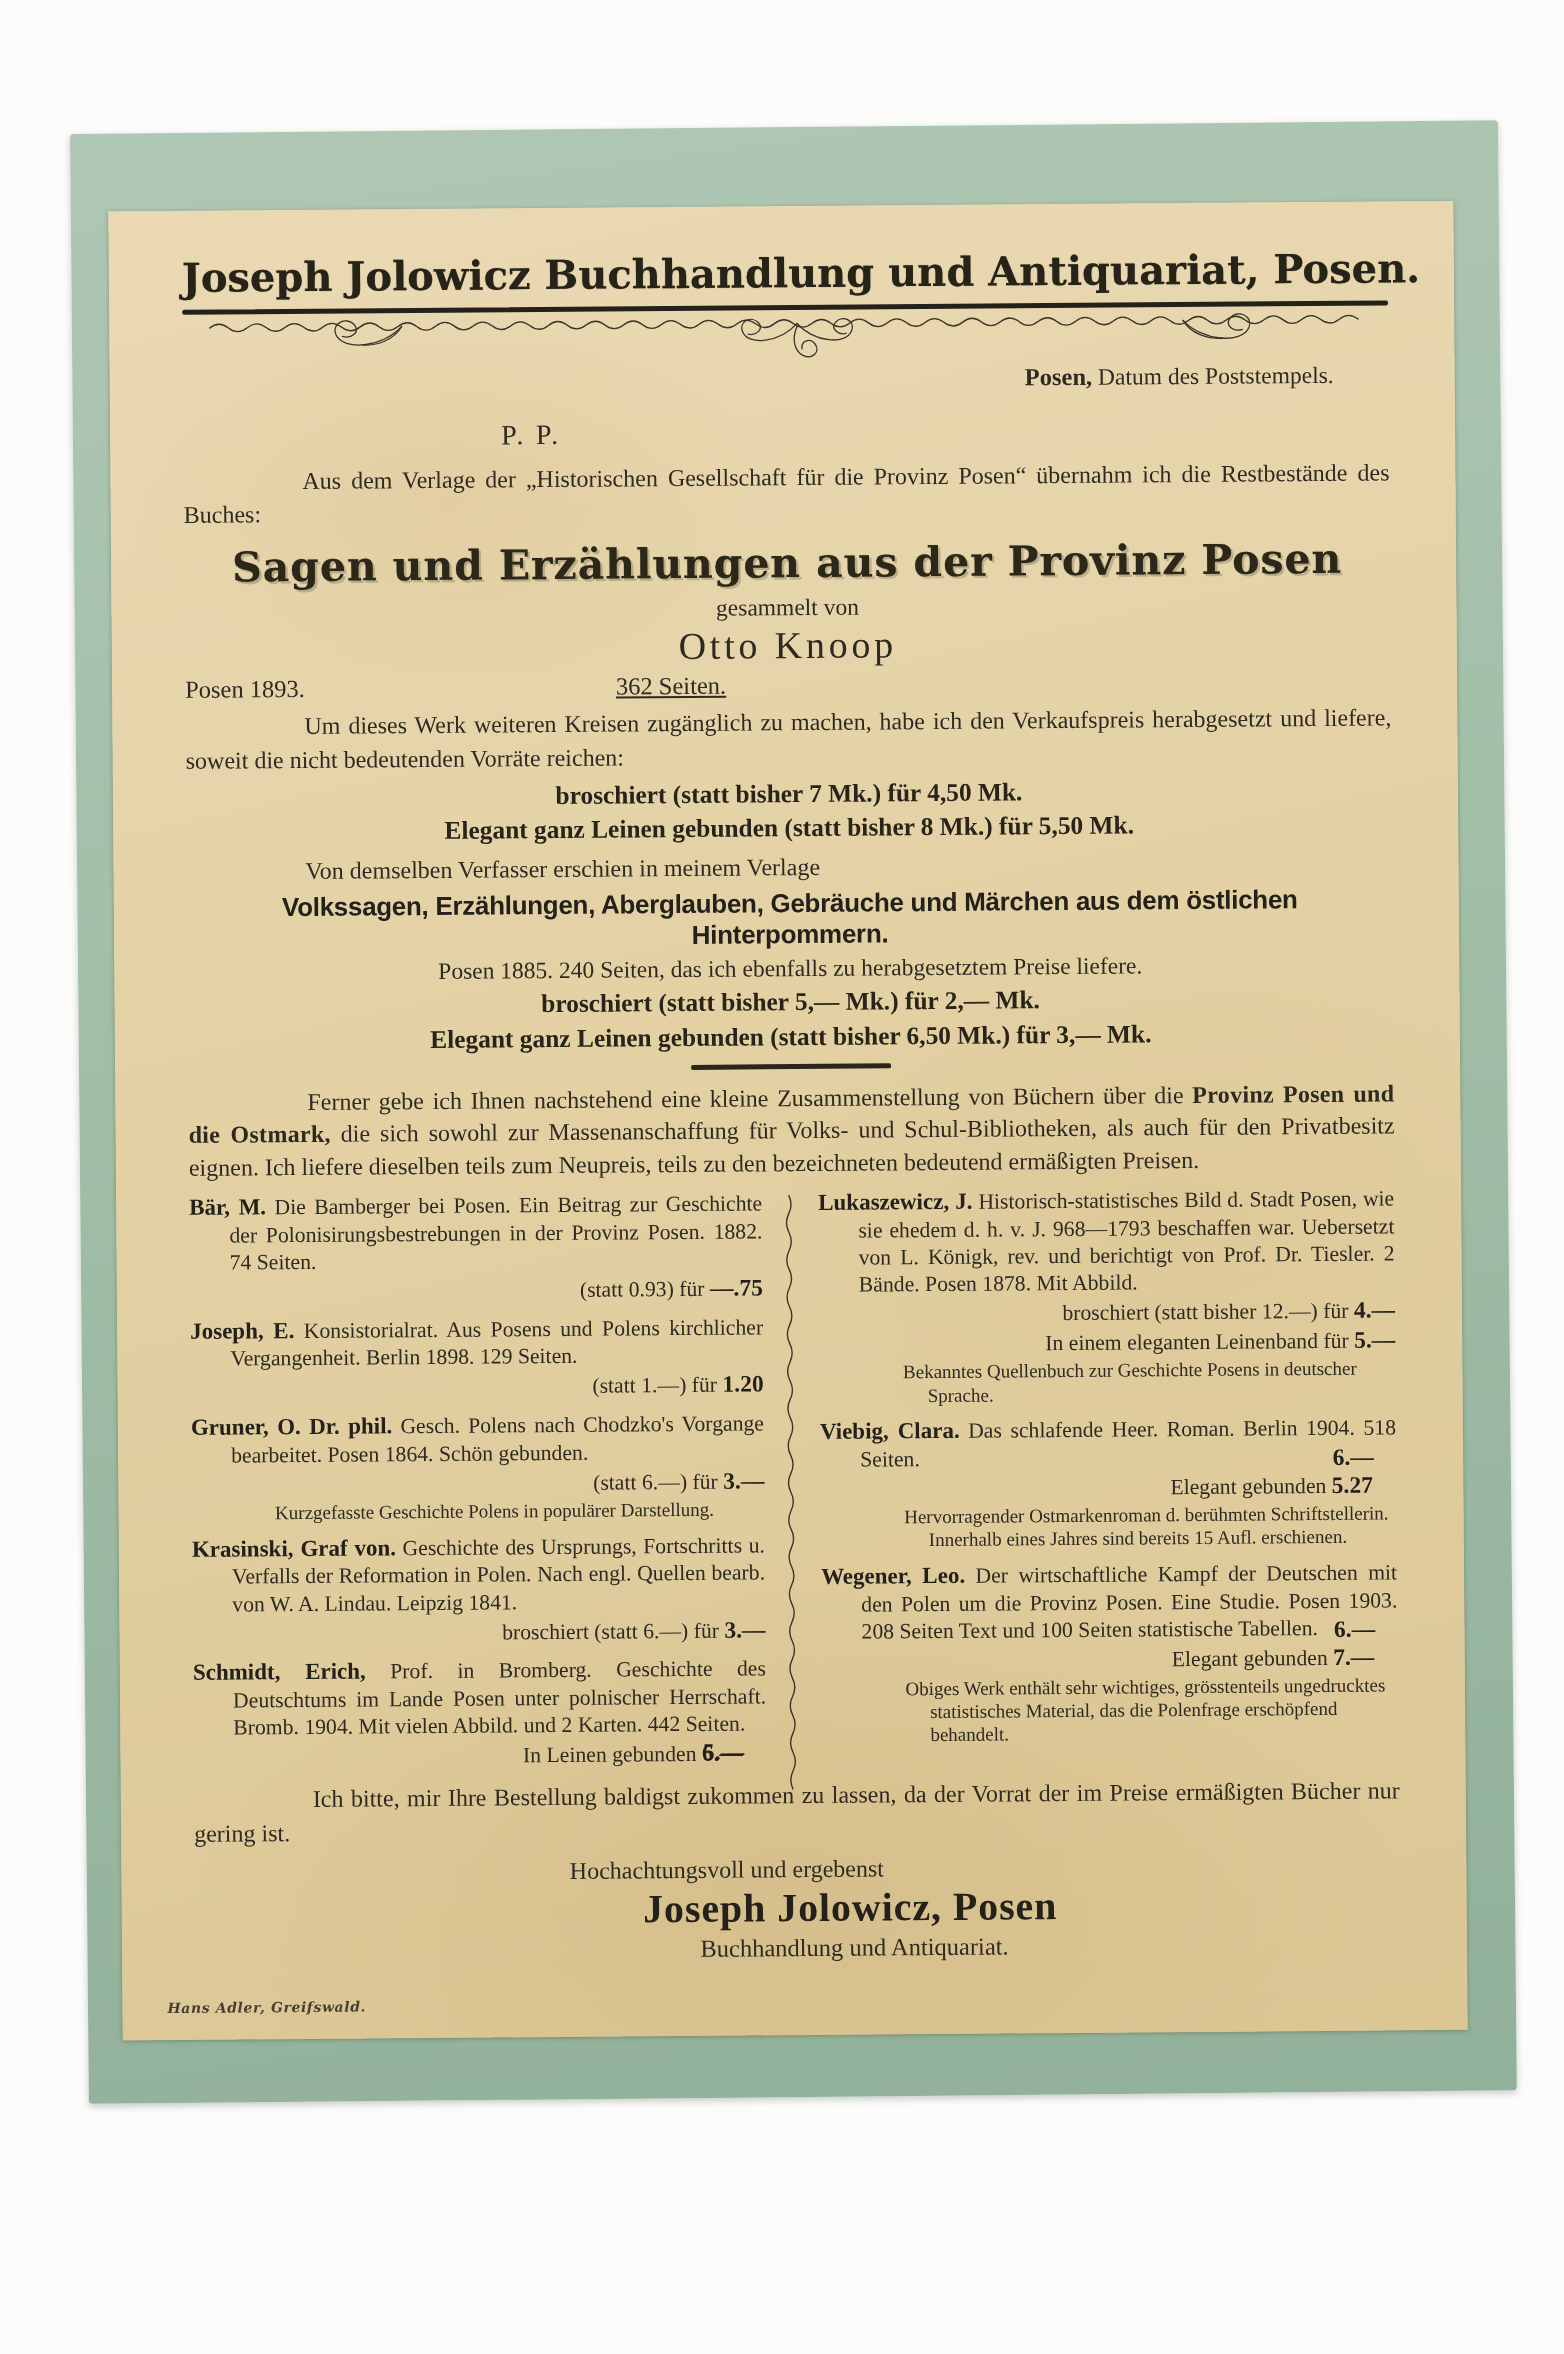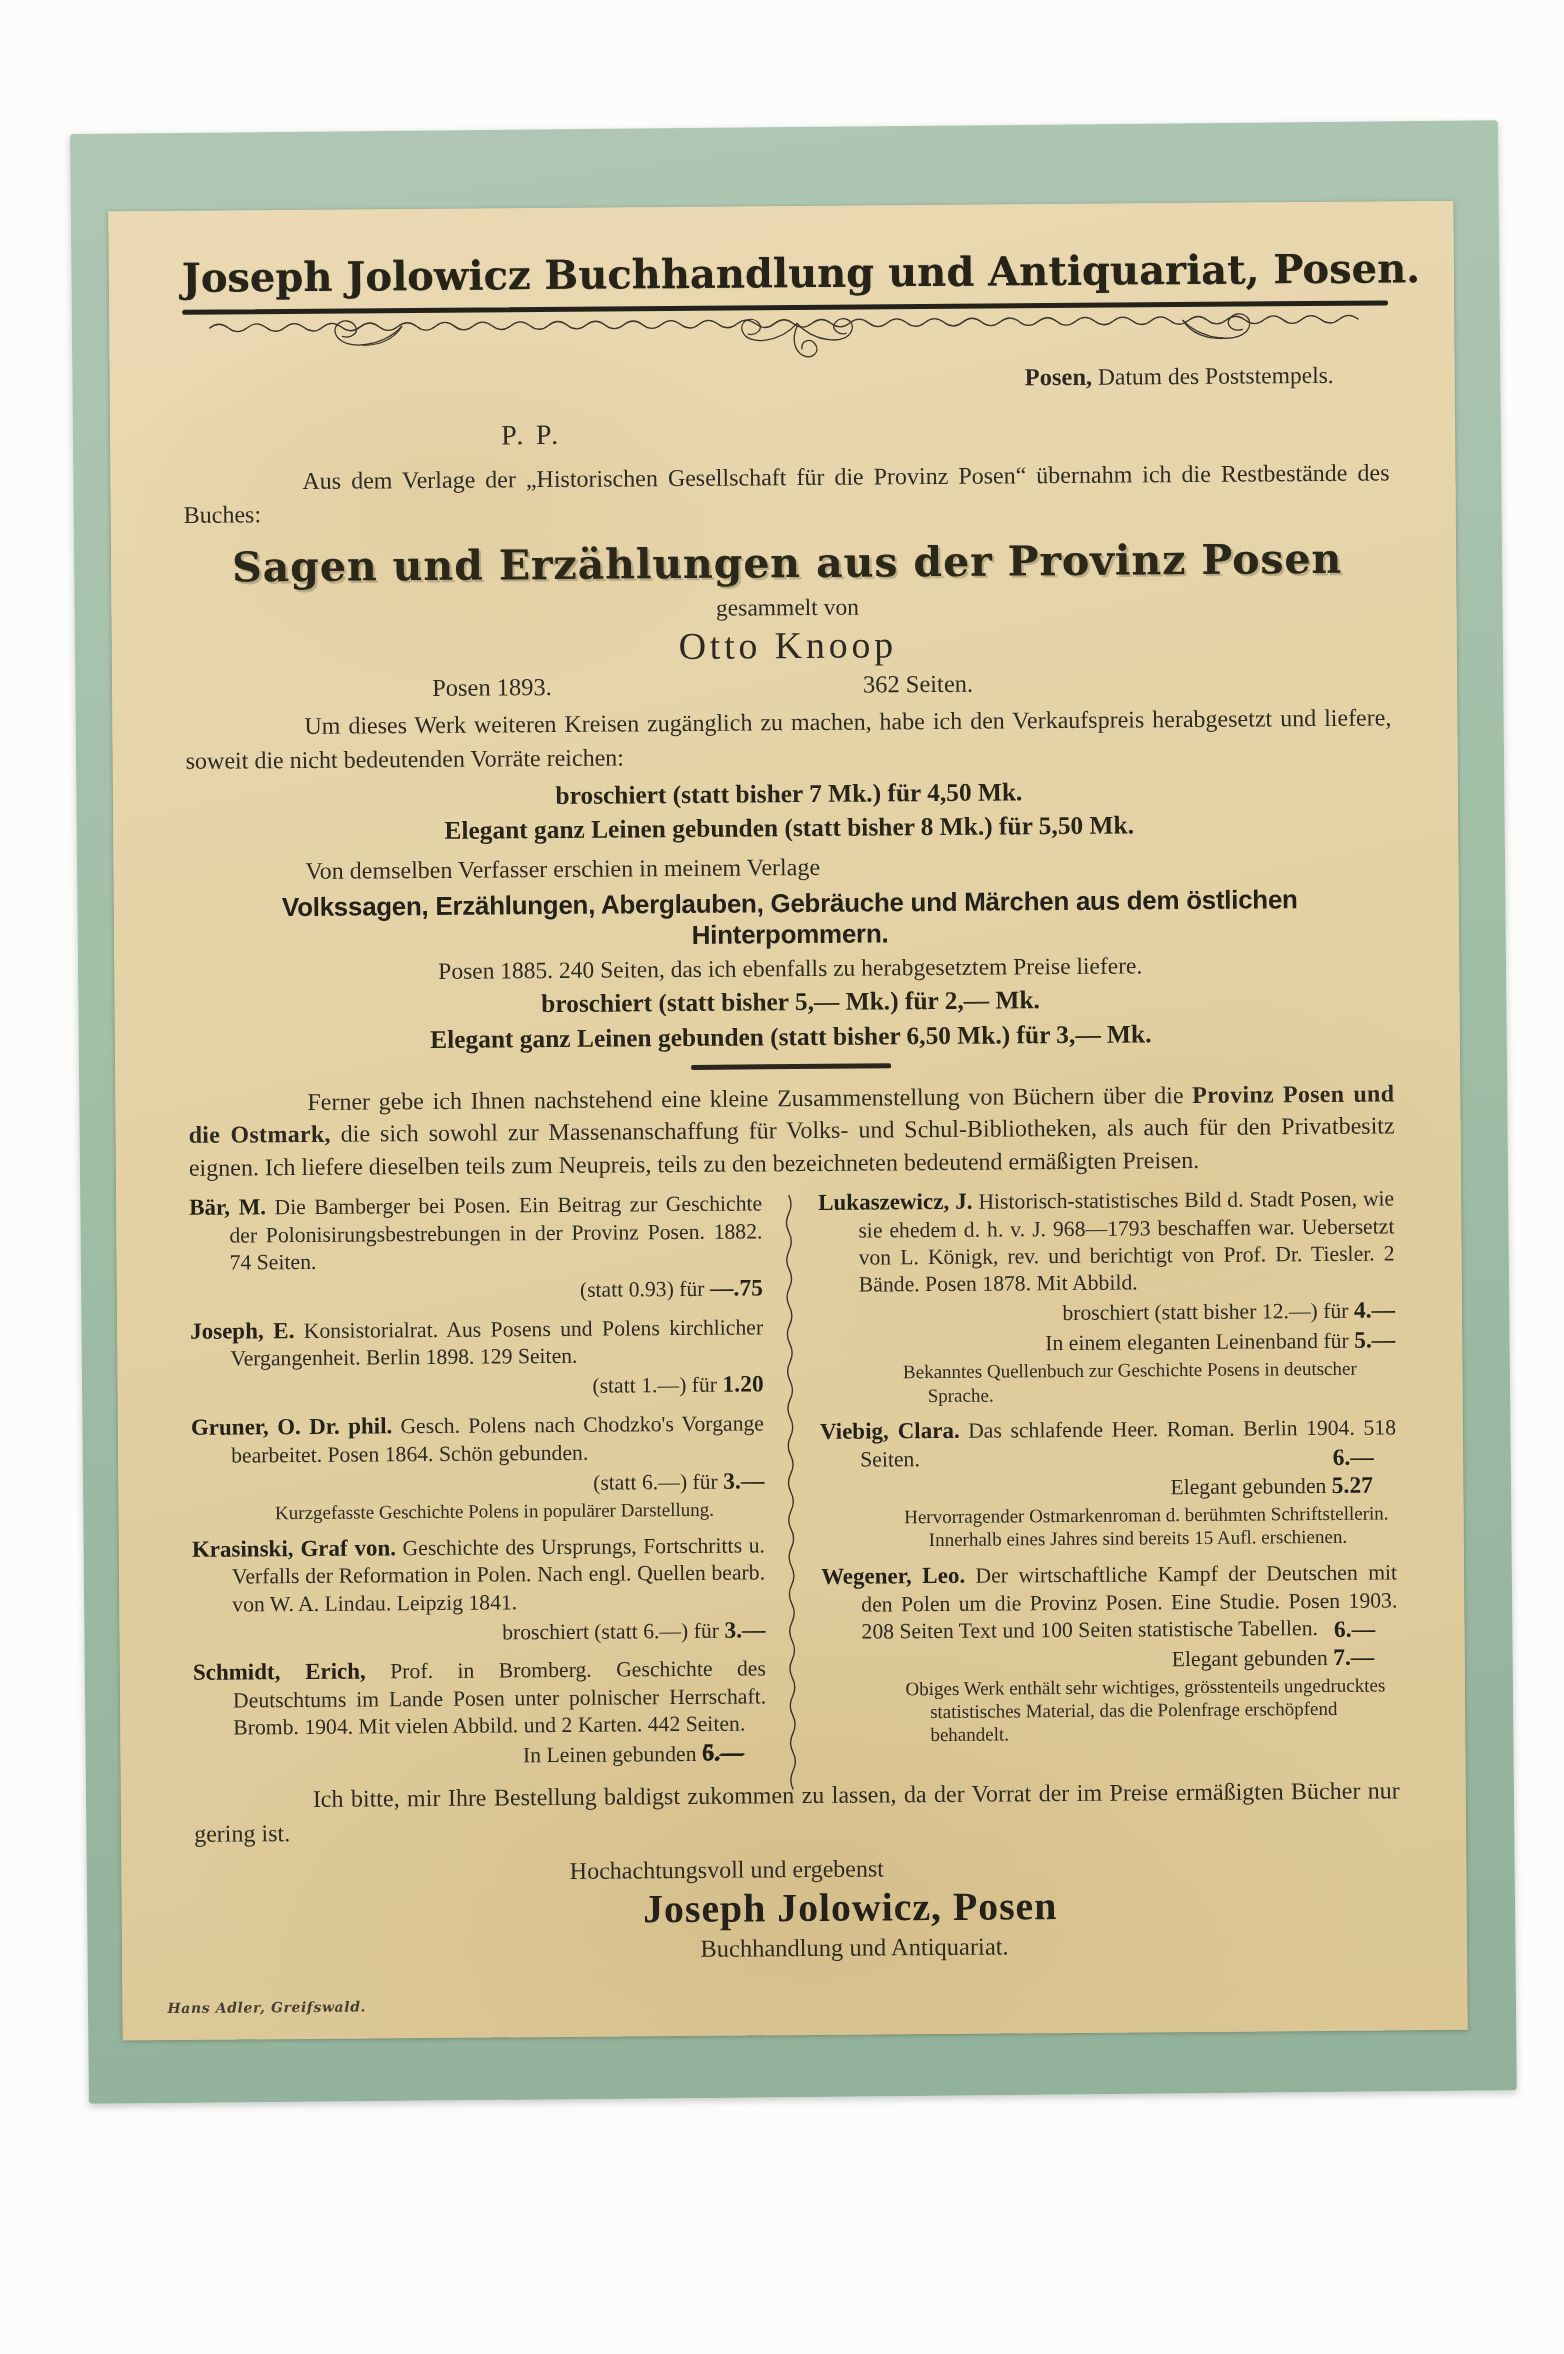--- a/index.html
+++ b/index.html
@@ -67,22 +67,22 @@
   .title1 {
     margin-top:11.3px; text-align:center;
     font-family:"DejaVu Serif", serif;
     font-weight:bold; font-size:41px; letter-spacing:0.9px;
     color:#2b2719;
     text-shadow:2.4px 2.4px 0 rgba(43,39,25,0.22), 0 0 0.9px rgba(43,39,25,0.4);
   }
   .collected { text-align:center; font-size:23.5px; margin-top:6.6px; }
   .author1 { text-align:center; font-size:38px; letter-spacing:3.8px; margin-top:1.9px; }
   .year-row { display:flex; font-size:24.5px; margin-top:4.7px; }
-  .year-row .place { margin-left:247px; }
-  .year-row .pages { margin-left:311px; }
+  .year-row .place { }
+  .year-row .pages { margin-left:311px;text-decoration:underline; }
   .par2 { margin-top:6.6px; }
   .price { text-align:center; font-weight:bold; font-size:25.4px; margin-top:5.6px; color:#282419; }
   .lead { font-size:24px; margin-top:11.3px; margin-left:119px; }
   .headline2 {
     margin-top:7.5px; text-align:center;
     font-family:"Liberation Sans", sans-serif;
     font-weight:bold; font-size:26px; letter-spacing:-0.3px;
     color:#24211a;
   }
   .subtitle2 { text-align:center; font-size:23.5px; margin-top:4.7px; }

